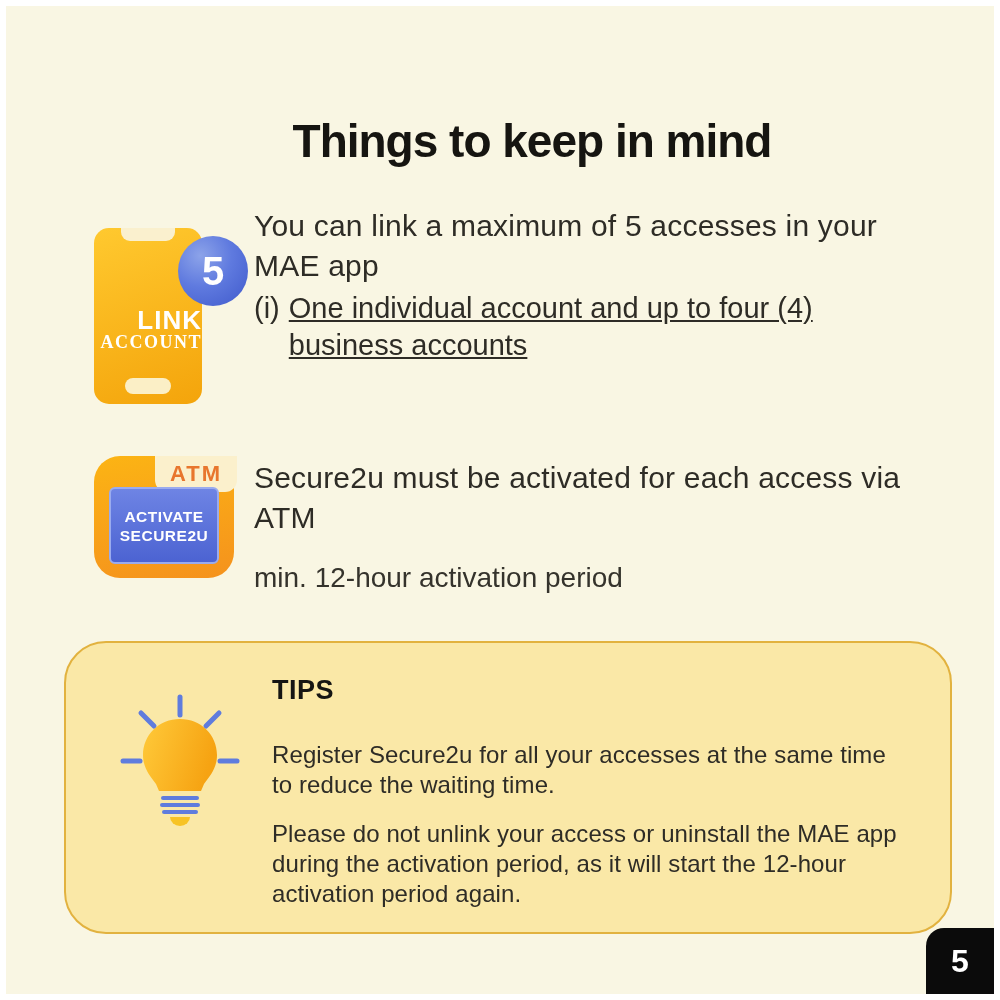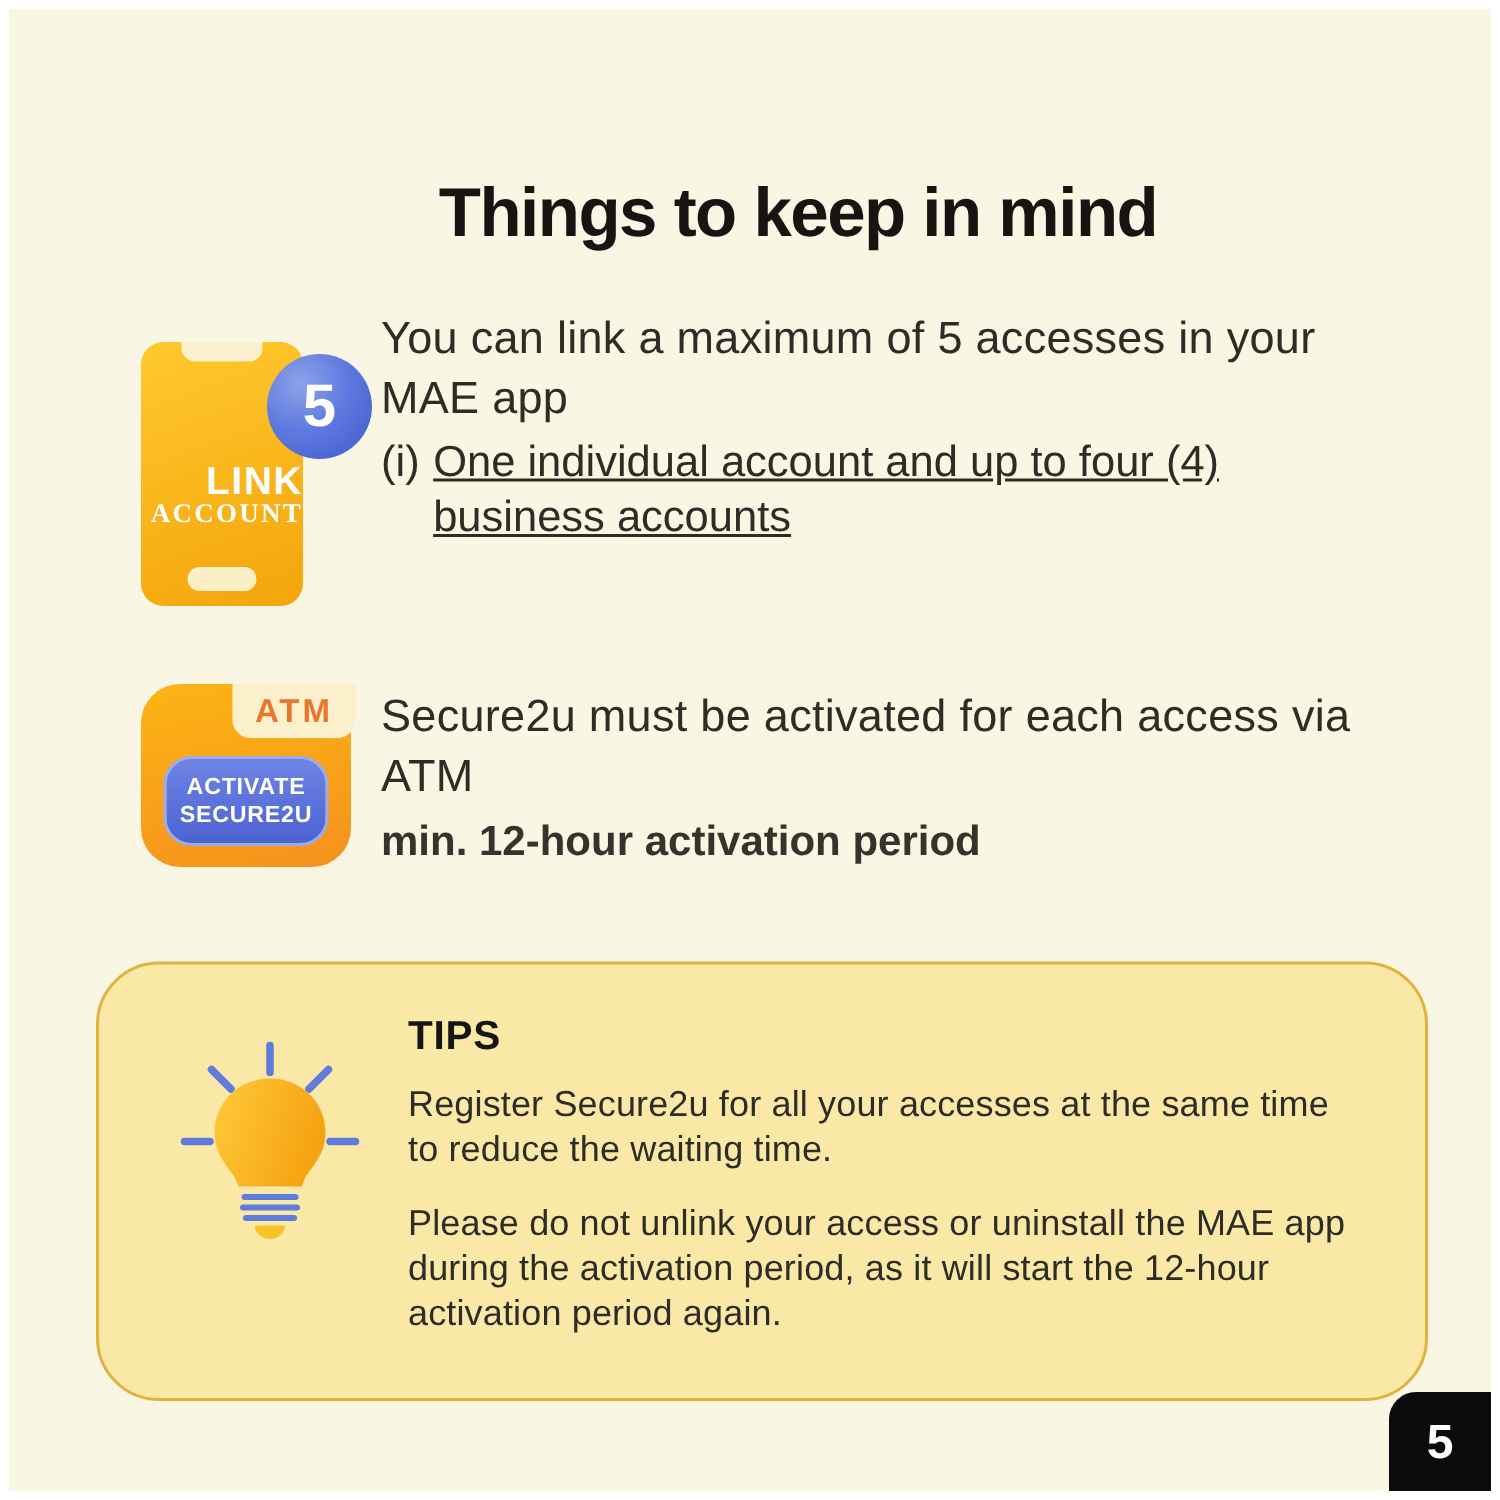--- a/index.html
+++ b/index.html
@@ -25,21 +25,21 @@
   
   .sec-text { position:absolute; left:248px; color:#2E2C26; }
   .sec1-text { top:200px; width:665px; }
   .sec2-text { top:452px; width:650px; }
 
   .lead { font-size:30px; line-height:40px; font-weight:500; letter-spacing:0.2px; }
   .items { margin-top:4px; font-size:29px; line-height:37px; font-weight:400; }
   .item { display:flex; gap:9px; }
   .item .marker { flex:none; }
   .item .itext { flex:1;text-decoration:underline; }
-  .note { margin-top:5px; font-size:28px; line-height:36px; font-weight:700; color:#35332C; }
+  .note { margin-top:22px; font-size:28px; line-height:36px; font-weight:400; color:#35332C; }
 
   
   .phone-wrap { position:absolute; left:88px; top:222px; width:250px; height:180px; }
   .phone {
     position:absolute; left:0; top:0; width:108px; height:176px;
     background:linear-gradient(160deg,#FFC92F 0%,#F4A40B 100%);
     border-radius:15px;
   }
   .phone .notch {
     position:absolute; top:0; left:50%; transform:translateX(-50%);
@@ -67,36 +67,36 @@
     border-radius:26px;
   }
   .atm .tab {
     position:absolute; top:0; left:50%; transform:translateX(-50%);
     width:82px; height:36px; background:#FBF0CC; border-radius:0 0 12px 12px;
     display:flex; align-items:center; justify-content:center;
     color:#E8762D; font-size:22px; font-weight:bold; letter-spacing:2px;margin-left:32px;
   }
   .atm .screen {
     position:absolute; left:50%; bottom:14px; transform:translateX(-50%);
-    width:110px; height:60px; border-radius:19px;
+    width:110px; height:77px; border-radius:6px;
     border:2px solid #9AABEE;
     background:linear-gradient(180deg,#6E84E4 0%,#4C63D2 100%);
     display:flex; flex-direction:column; align-items:center; justify-content:center;
     color:#ffffff; font-size:15.5px; font-weight:bold; letter-spacing:0.5px; line-height:19px;
   }
 
   
   .tips {
     position:absolute; left:58px; top:635px; width:888px; height:293px;
     background:#FAE8A7; border:2px solid #E2B23F; border-radius:42px;
     display:flex; padding:32px 40px 0 48px;
   }
   .bulb-col { flex:none; width:158px; padding-top:14px; }
   .tips-text { flex:1; color:#2E2C26; }
-  .tips-heading { font-size:27px; font-weight:bold; color:#151513; letter-spacing:0.5px; margin-bottom:16px; }
+  .tips-heading { font-size:27px; font-weight:bold; color:#151513; letter-spacing:0.5px; margin-bottom:34px; }
   .tips-para { font-size:24px; line-height:30px; margin-bottom:19px; max-width:690px; letter-spacing:0.1px; }
 
   
   .page-num {
     position:absolute; right:0; bottom:0; width:68px; height:66px;
     background:#0B0B0B; border-radius:18px 0 0 0;
     display:flex; align-items:center; justify-content:center;
     color:#ffffff; font-size:32px; font-weight:bold;
   }
 </style>

